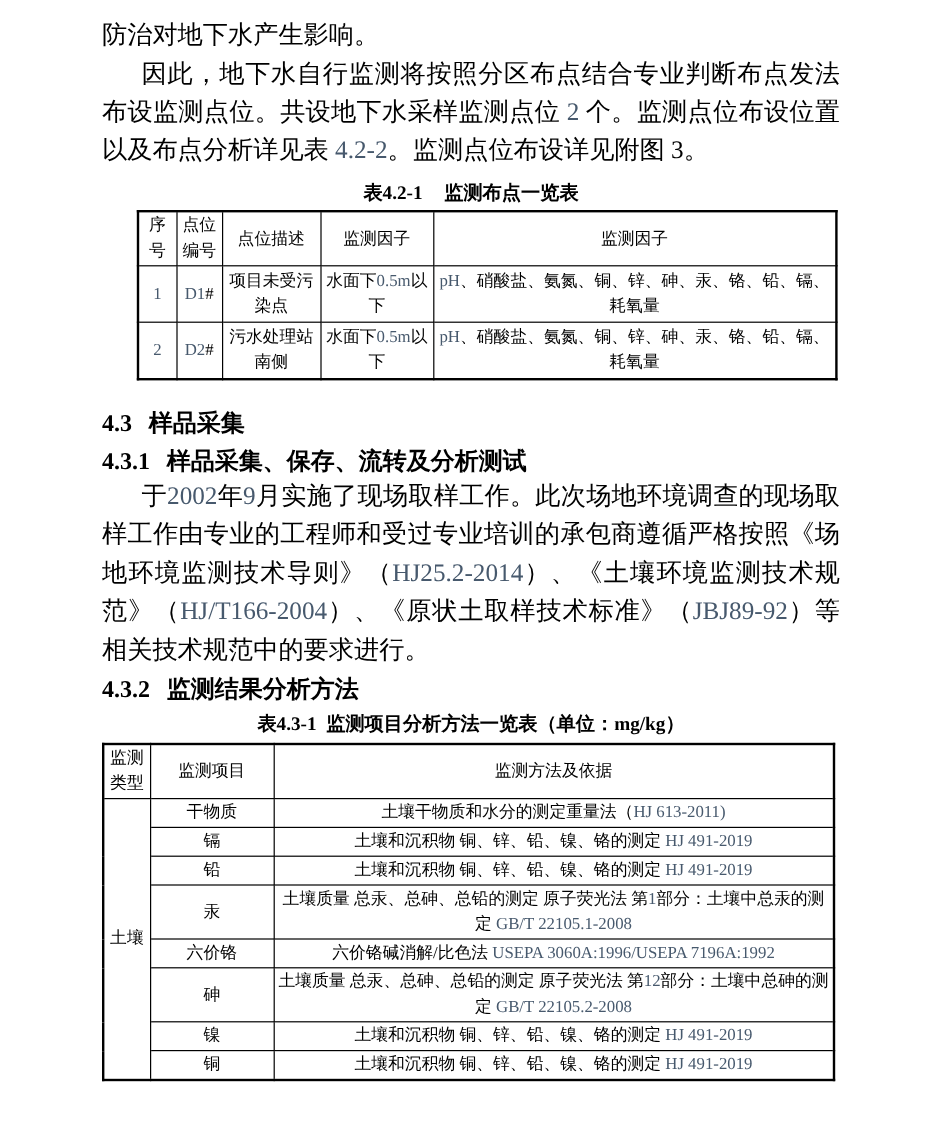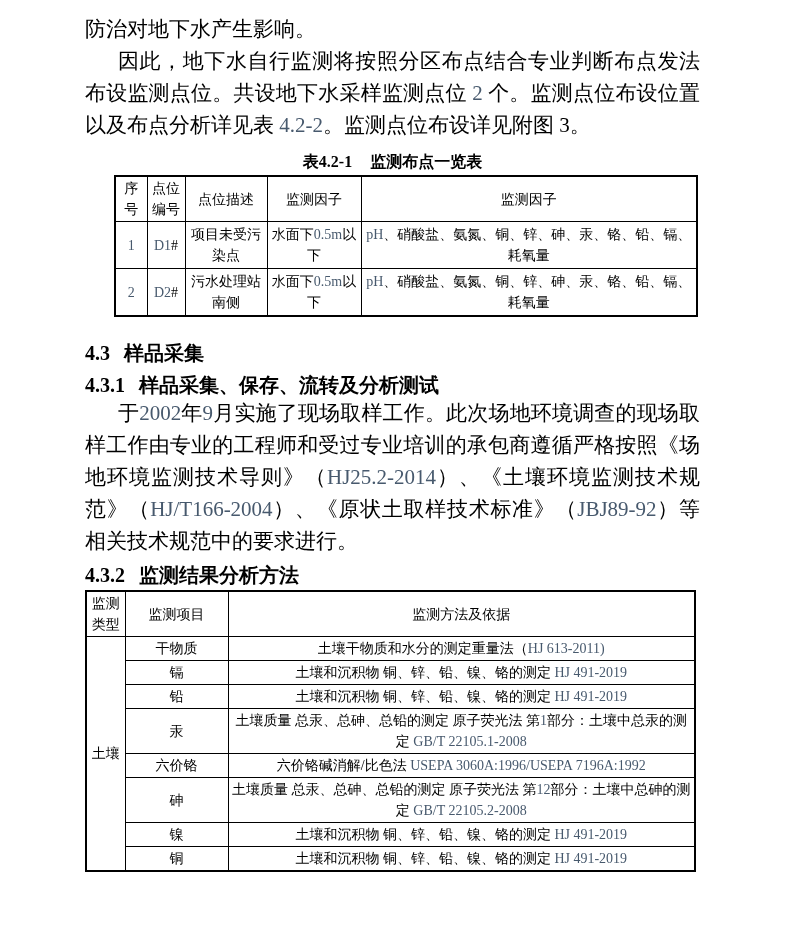--- a/index.html
+++ b/index.html
@@ -77,20 +77,21 @@
 
   <p class="h1"><span class="num">4.3</span><span>样品采集</span></p>
 
   <p class="h2"><span class="num">4.3.1</span><span>样品采集、保存、流转及分析测试</span></p>
 
   <p class="para indent">于<span class="lat">2002</span>年<span class="lat">9</span>月实施了现场取样工作。此次场地环境调查的现场取样工作由专业的工程师和受过专业培训的承包商遵循严格按照《场地环境监测技术导则》（<span class="lat">HJ25.2-2014</span>）、《土壤环境监测技术规范》（<span class="lat">HJ/T166-2004</span>）、《原状土取样技术标准》（<span class="lat">JBJ89-92</span>）等相关技术规范中的要求进行。</p>
 
   <p class="h2 mt6"><span class="num">4.3.2</span><span>监测结果分析方法</span></p>
 
 
+  <p class="tbl-title t431-title"><span class="gap2">表4.3-1</span><span>监测项目分析方法一览表（单位：mg/kg）</span></p>
 
   <table class="t431">
     <colgroup>
       <col style="width:39px">
         <col style="width:103px">
         <col style="width:467px">
     </colgroup>
     <tbody>
         <tr>
       <th>监测类型</th>

